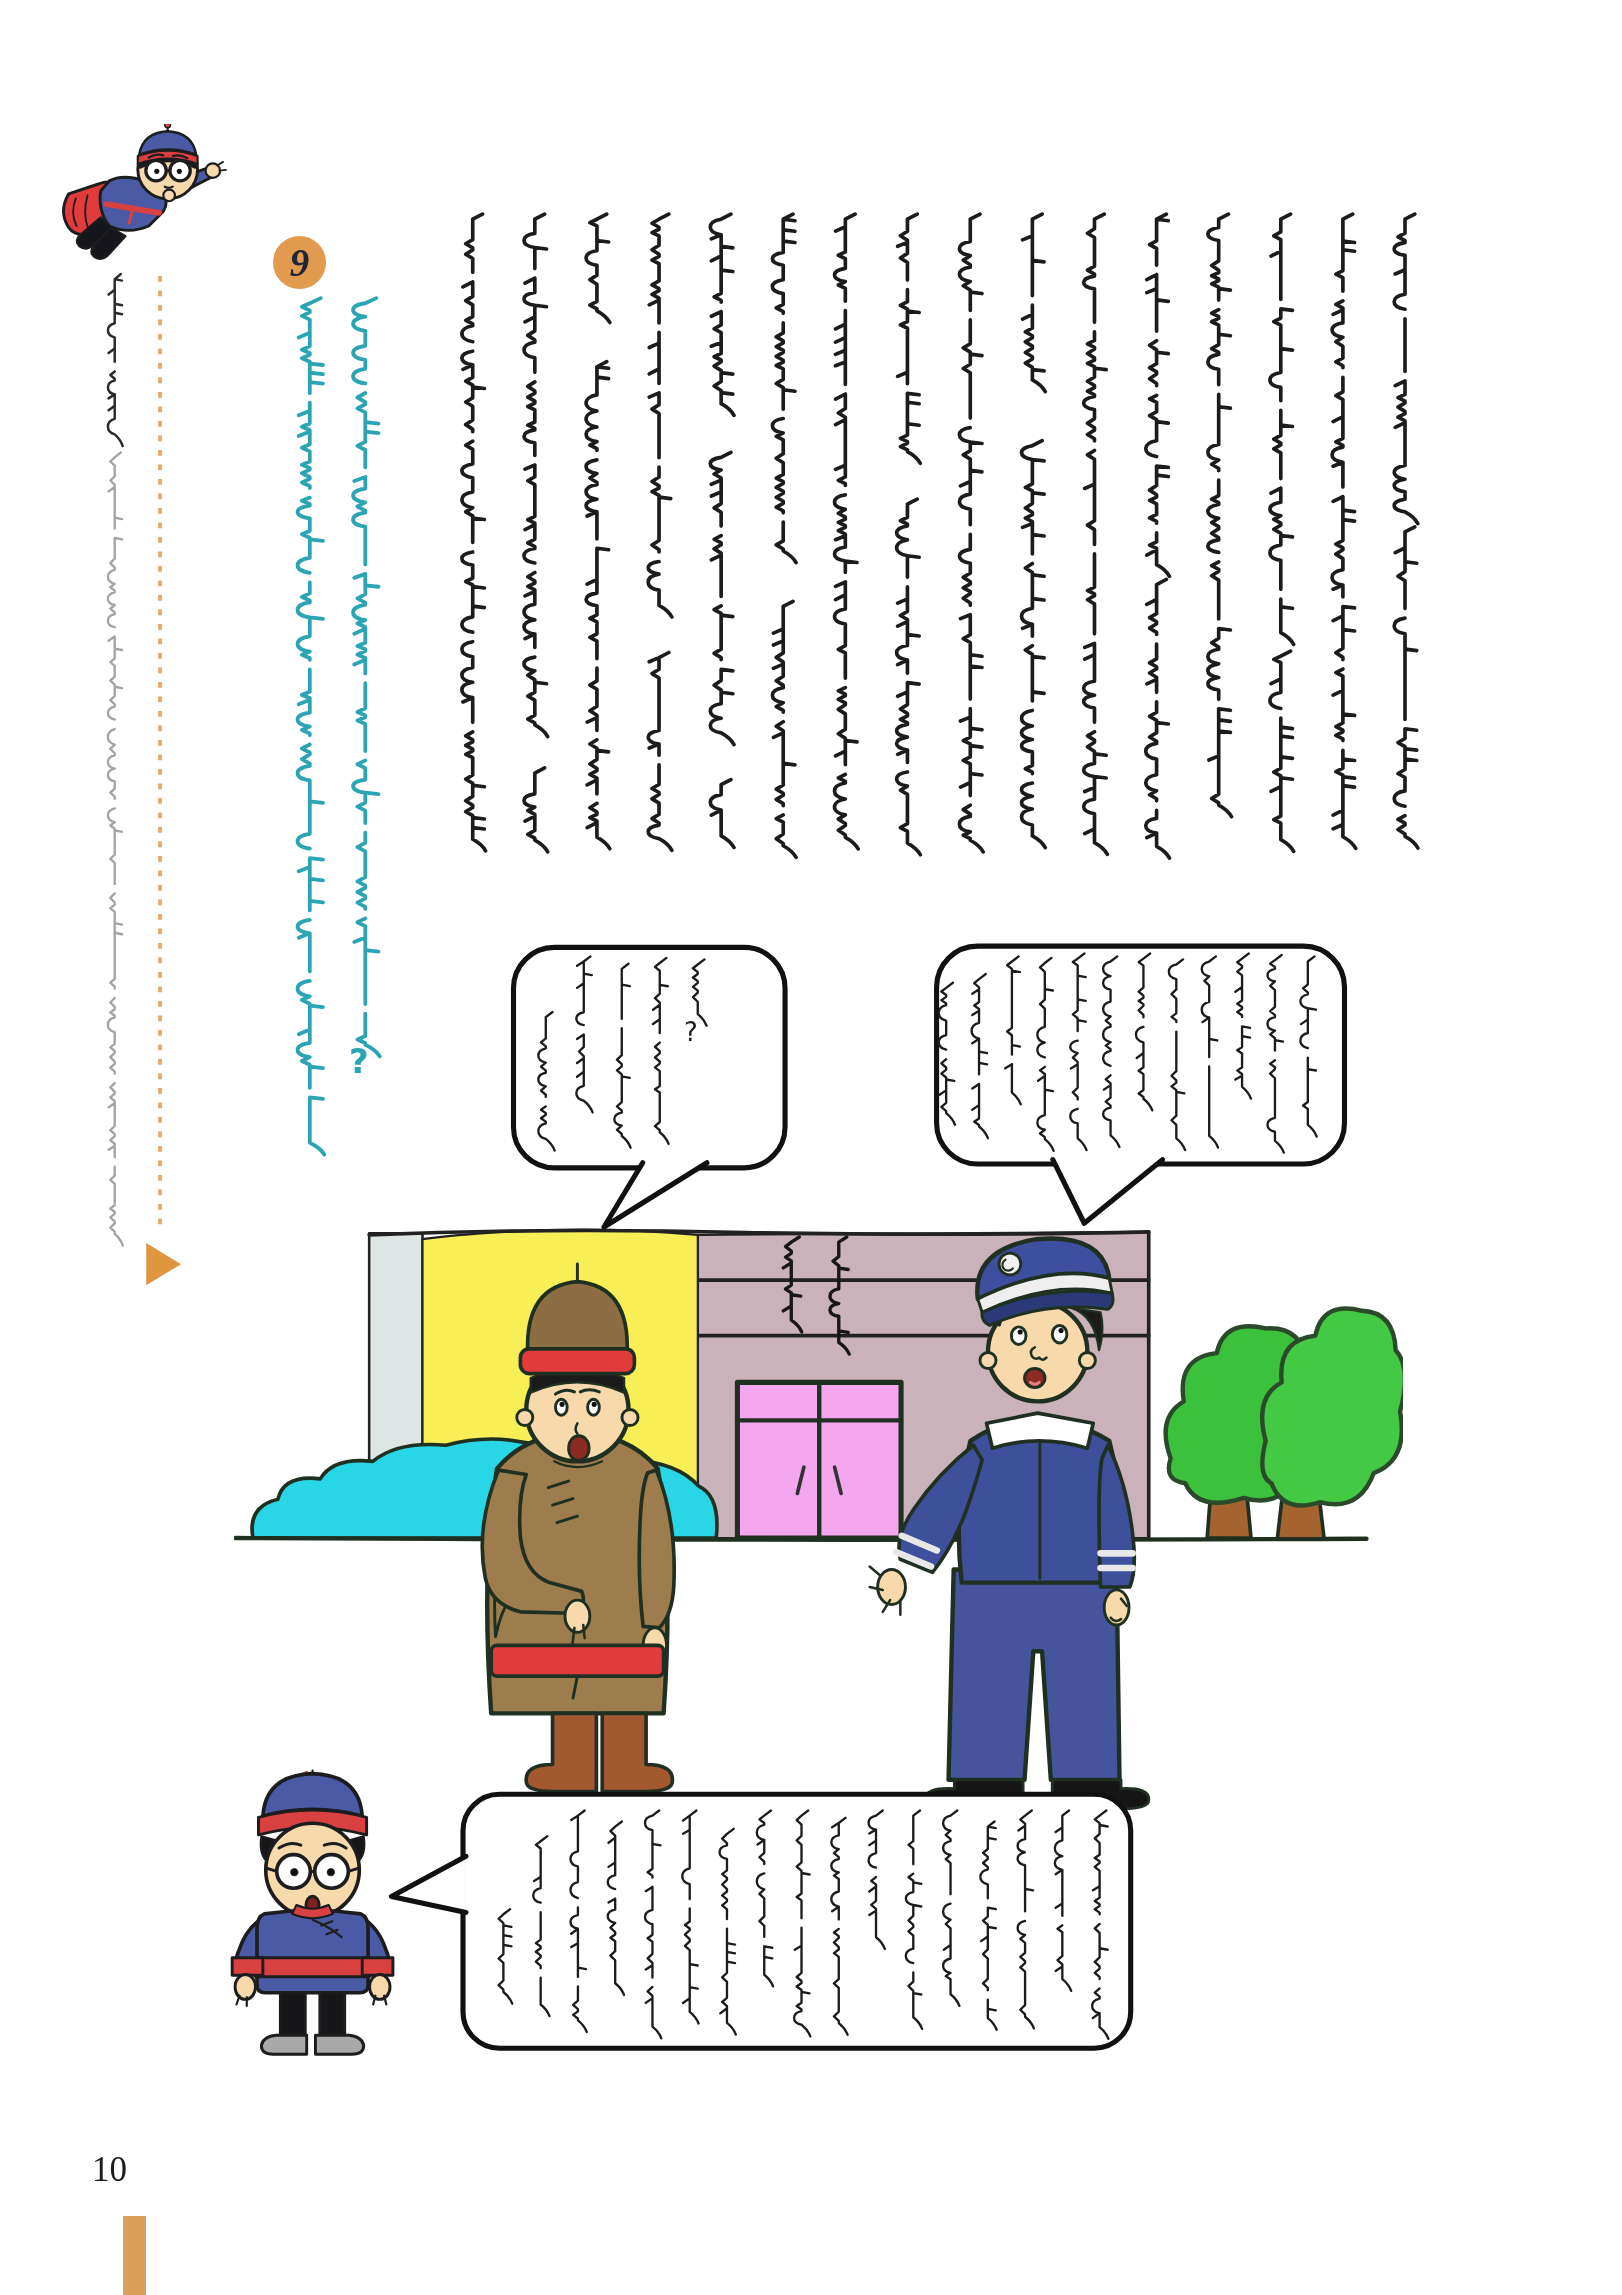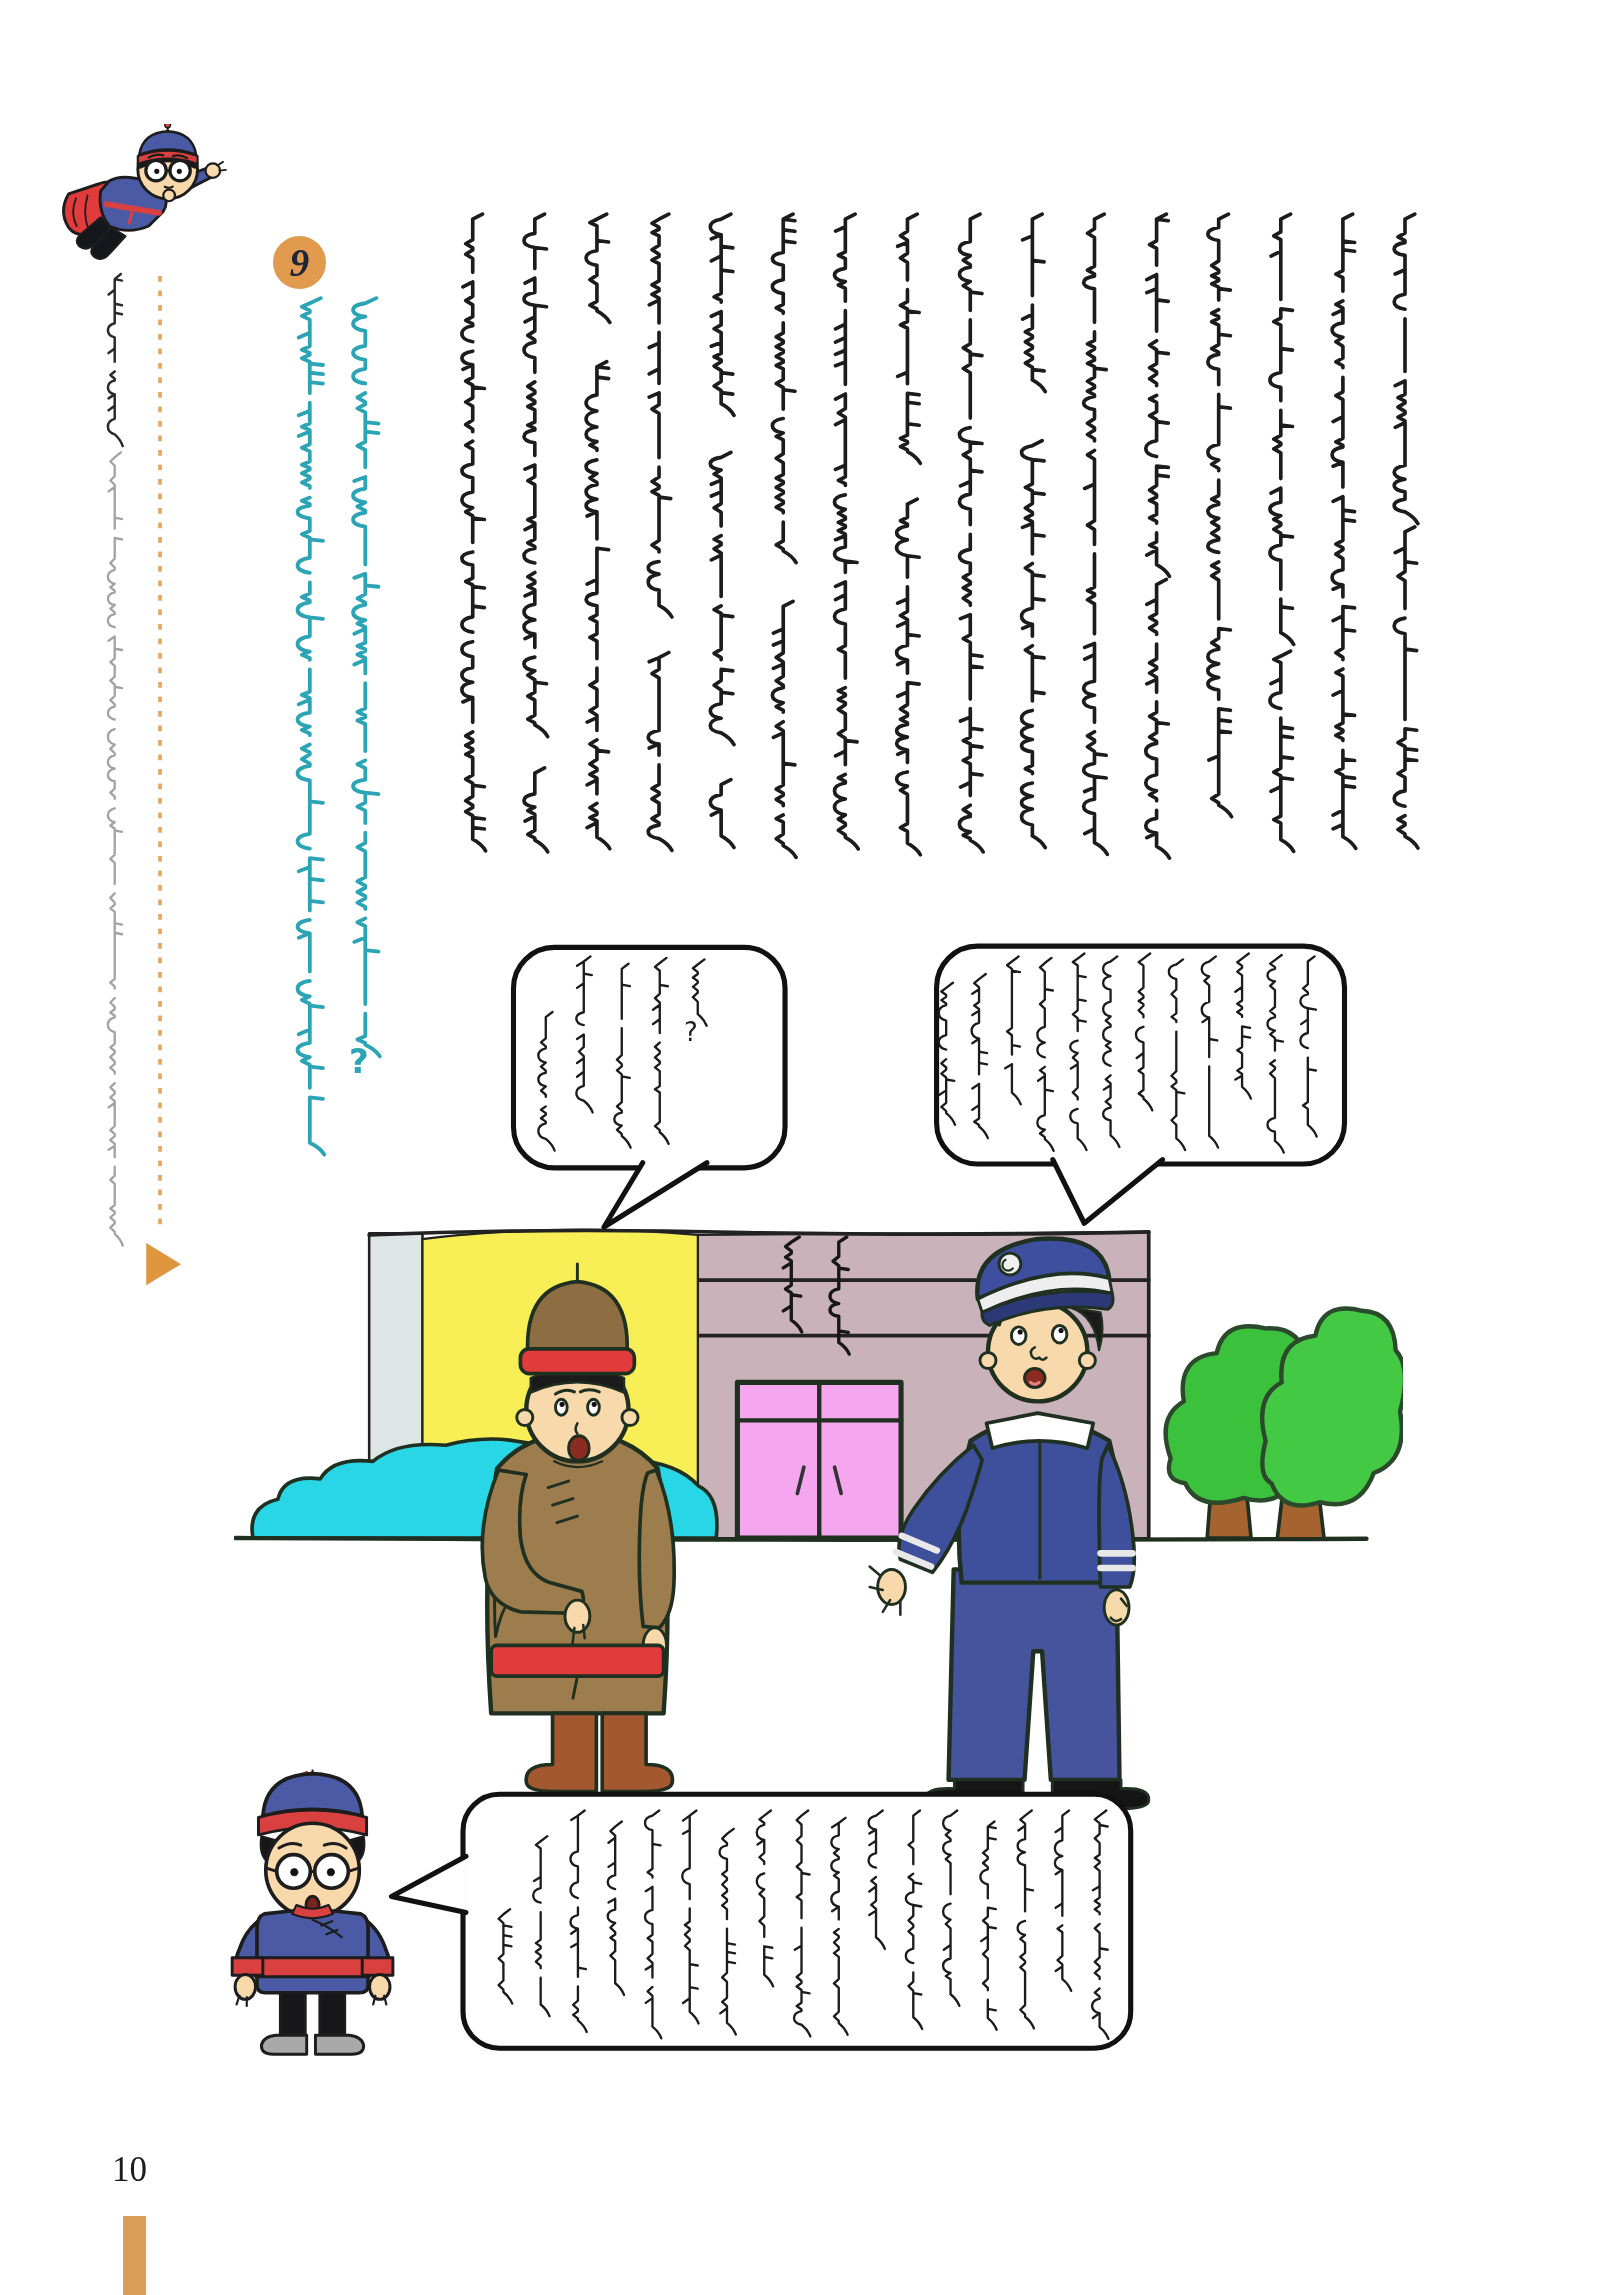--- a/index.html
+++ b/index.html
@@ -6,21 +6,21 @@
   .page{position:relative;width:1622px;height:2295px;background:#ffffff;overflow:hidden;
         font-family:"Liberation Sans",sans-serif;}
   .abs{position:absolute;}
   .badge{position:absolute;left:273px;top:236px;width:53px;height:53px;border-radius:50%;
          background:#e29a4e;display:flex;align-items:center;justify-content:center;}
   .badge span{font-family:"Liberation Serif",serif;font-style:italic;font-weight:700;
               font-size:39px;color:#20263a;line-height:1;}
   .qmark{position:absolute;font-family:"DejaVu Sans",sans-serif;font-weight:700;}
   .qmark.teal{left:349px;top:1041px;font-size:34px;color:#2ba4b5;}
   .qmark.bubble{left:684px;top:1017px;font-size:26px;color:#1c1c1c;font-weight:400;}
-  .page-number{position:absolute;left:112px;top:2150px;font-family:"Liberation Serif",serif;
+  .page-number{position:absolute;left:92px;top:2150px;font-family:"Liberation Serif",serif;
                font-size:35px;color:#1c1c1c;}
   .footer-bar{position:absolute;left:123px;top:2216px;width:23.4px;height:80px;background:#d99e58;}
   svg{display:block;}
   #script-layer{position:absolute;left:0;top:0;pointer-events:none;}
 </style>
 </head>
 <body>
 
 <div class="page">
 

